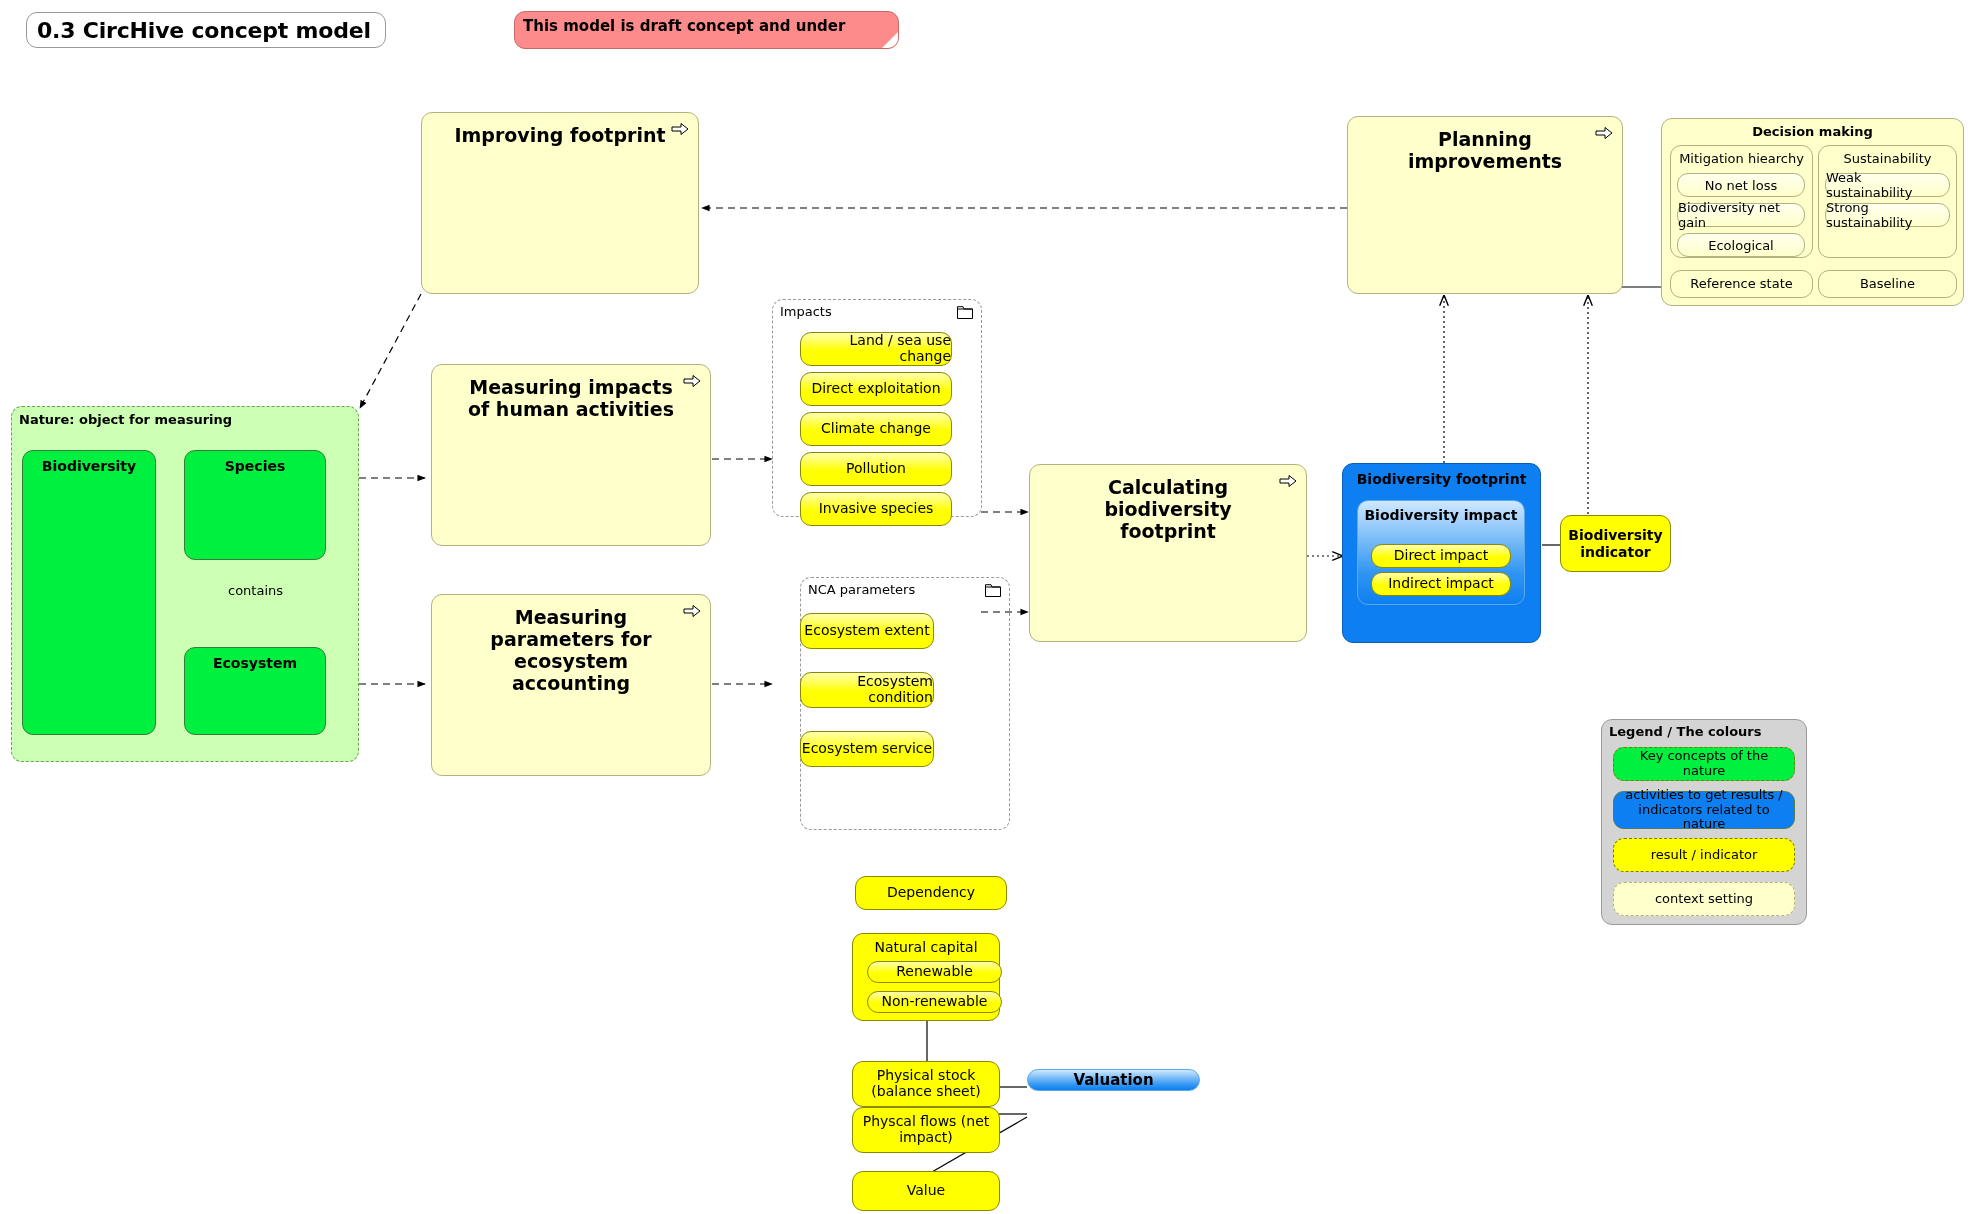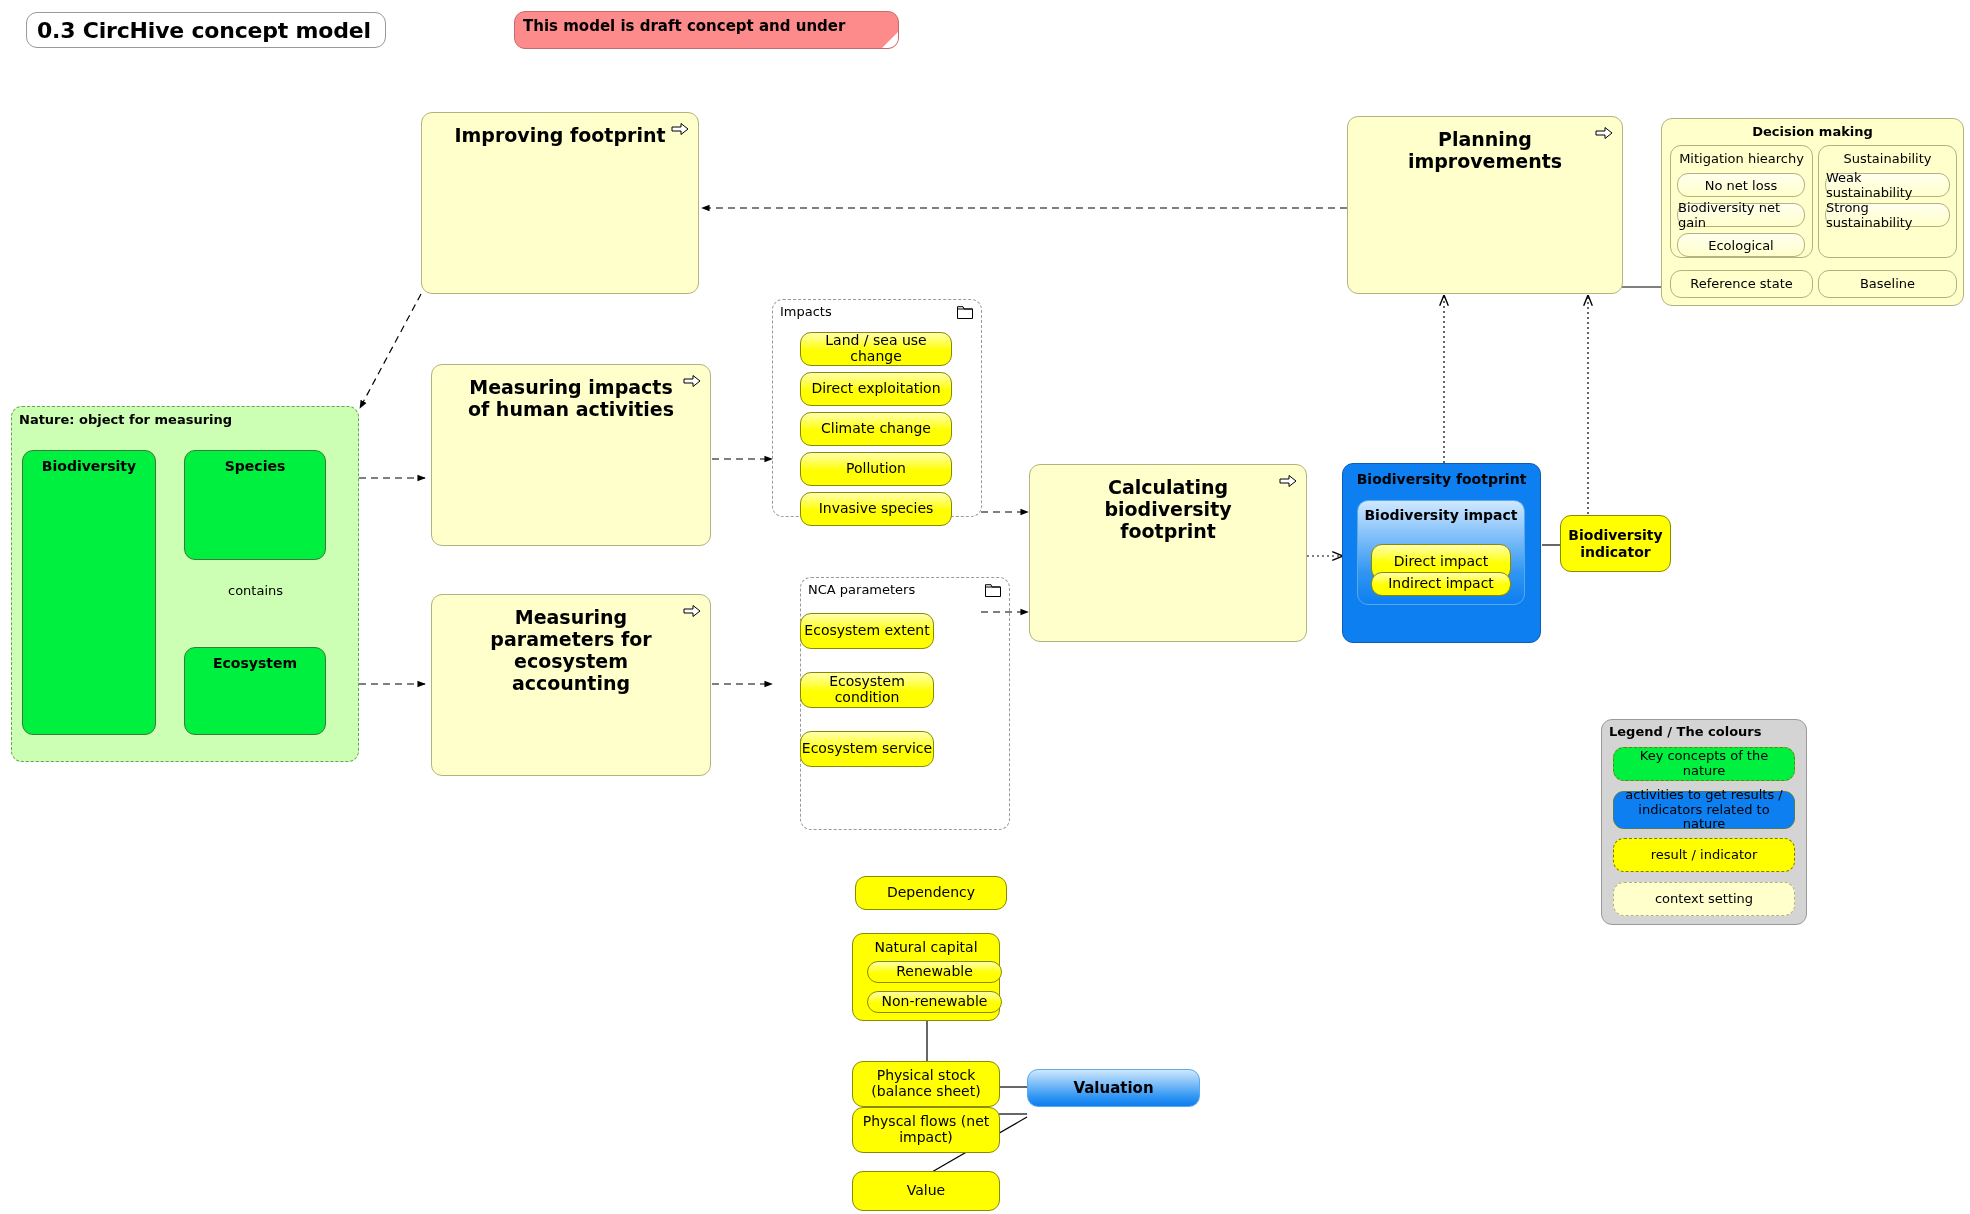--- a/index.html
+++ b/index.html
@@ -32,21 +32,21 @@
     padding-top:7px;font-weight:bold;font-size:14px;color:#000;}
 
   
   .grp-dash{background:transparent;border:1px dashed #999;}
   .grp-dash .glabel{position:absolute;left:7px;top:4px;font-size:13px;color:#000;}
   .folder-icon{position:absolute;top:6px;right:8px;width:16px;height:13px;}
 
   
   .ybox{background:linear-gradient(to bottom,#ffffb0 0%,#ffff00 55%,#ffff00 100%);
     border:1px solid #8a8a00;display:flex;align-items:center;justify-content:center;
-    font-size:14px;color:#000;text-align:center;line-height:1.12;}
+    font-size:14px;color:#000;text-align:right;line-height:1.12;}
   .ybox-flat{background:#ffff00;border:1px solid #8a8a00;display:flex;align-items:center;
     justify-content:center;font-size:14px;color:#000;text-align:center;line-height:1.12;}
   .ybox-top{background:#ffff00;border:1px solid #8a8a00;display:flex;justify-content:center;
     padding-top:6px;font-size:14px;color:#000;text-align:center;line-height:1.12;}
   .ybox-bold{background:#ffff00;border:1px solid #8a8a00;display:flex;align-items:center;
     justify-content:center;font-weight:bold;font-size:14px;color:#000;text-align:center;line-height:1.15;}
 
   
   .blue-outer{background:#0d7ff0;border:1px solid #0a5fb5;display:flex;justify-content:center;
     padding-top:7px;font-weight:bold;font-size:14px;color:#000;}
@@ -227,21 +227,21 @@
   <div class="abs ybox" style="left:800px;top:731px;width:134px;height:36px;">
     <span>Ecosystem service</span>
   </div>
 
   <div class="abs blue-outer" style="left:1342px;top:463px;width:199px;height:180px;">
     <span>Biodiversity footprint</span>
   </div>
   <div class="abs blue-inner" style="left:1357px;top:500px;width:168px;height:105px;">
     <span>Biodiversity impact</span>
   </div>
-  <div class="abs ybox" style="left:1371px;top:544px;width:140px;height:36px;">
+  <div class="abs ybox" style="left:1371px;top:544px;width:140px;height:24px;">
     <span>Direct impact</span>
   </div>
   <div class="abs ybox" style="left:1371px;top:572px;width:140px;height:24px;">
     <span>Indirect impact</span>
   </div>
   <div class="abs ybox-bold" style="left:1560px;top:515px;width:111px;height:57px;">
     <span>Biodiversity indicator</span>
   </div>
 
   <div class="abs cbox-head" style="left:1661px;top:118px;width:303px;height:188px;">
@@ -308,17 +308,17 @@
   <div class="abs ybox-flat" style="left:852px;top:1061px;width:148px;height:46px;">
     <span>Physical stock (balance sheet)</span>
   </div>
   <div class="abs ybox-flat" style="left:852px;top:1107px;width:148px;height:46px;">
     <span>Physcal flows (net impact)</span>
   </div>
   <div class="abs ybox-flat" style="left:852px;top:1171px;width:148px;height:40px;">
     <span>Value</span>
   </div>
 
-  <div class="abs blue-grad" style="left:1027px;top:1069px;width:173px;height:38px;">
+  <div class="abs blue-grad" style="left:1027px;top:1069px;width:173px;height:22px;">
     <span>Valuation</span>
   </div>
 
 </div>
 
 </body></html>

